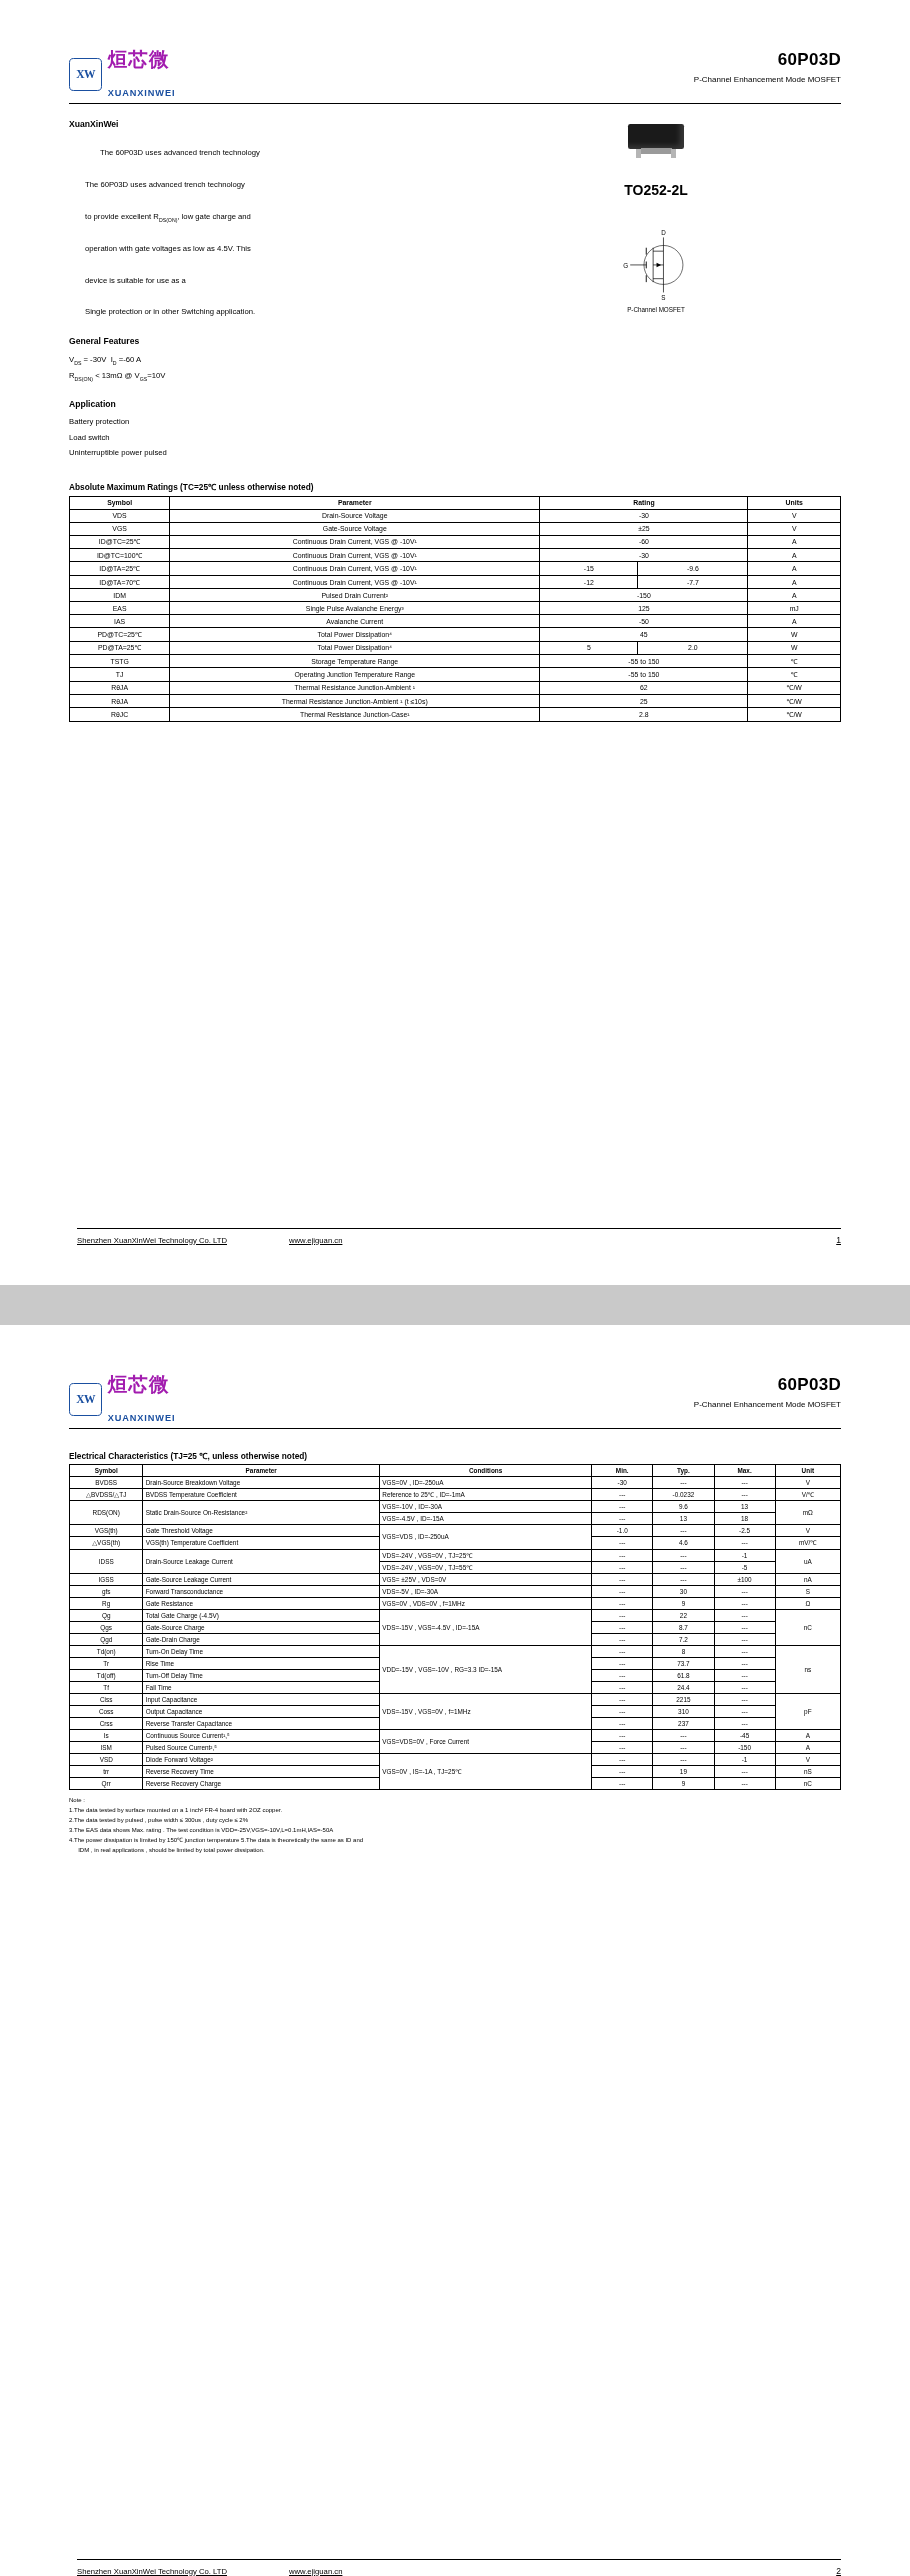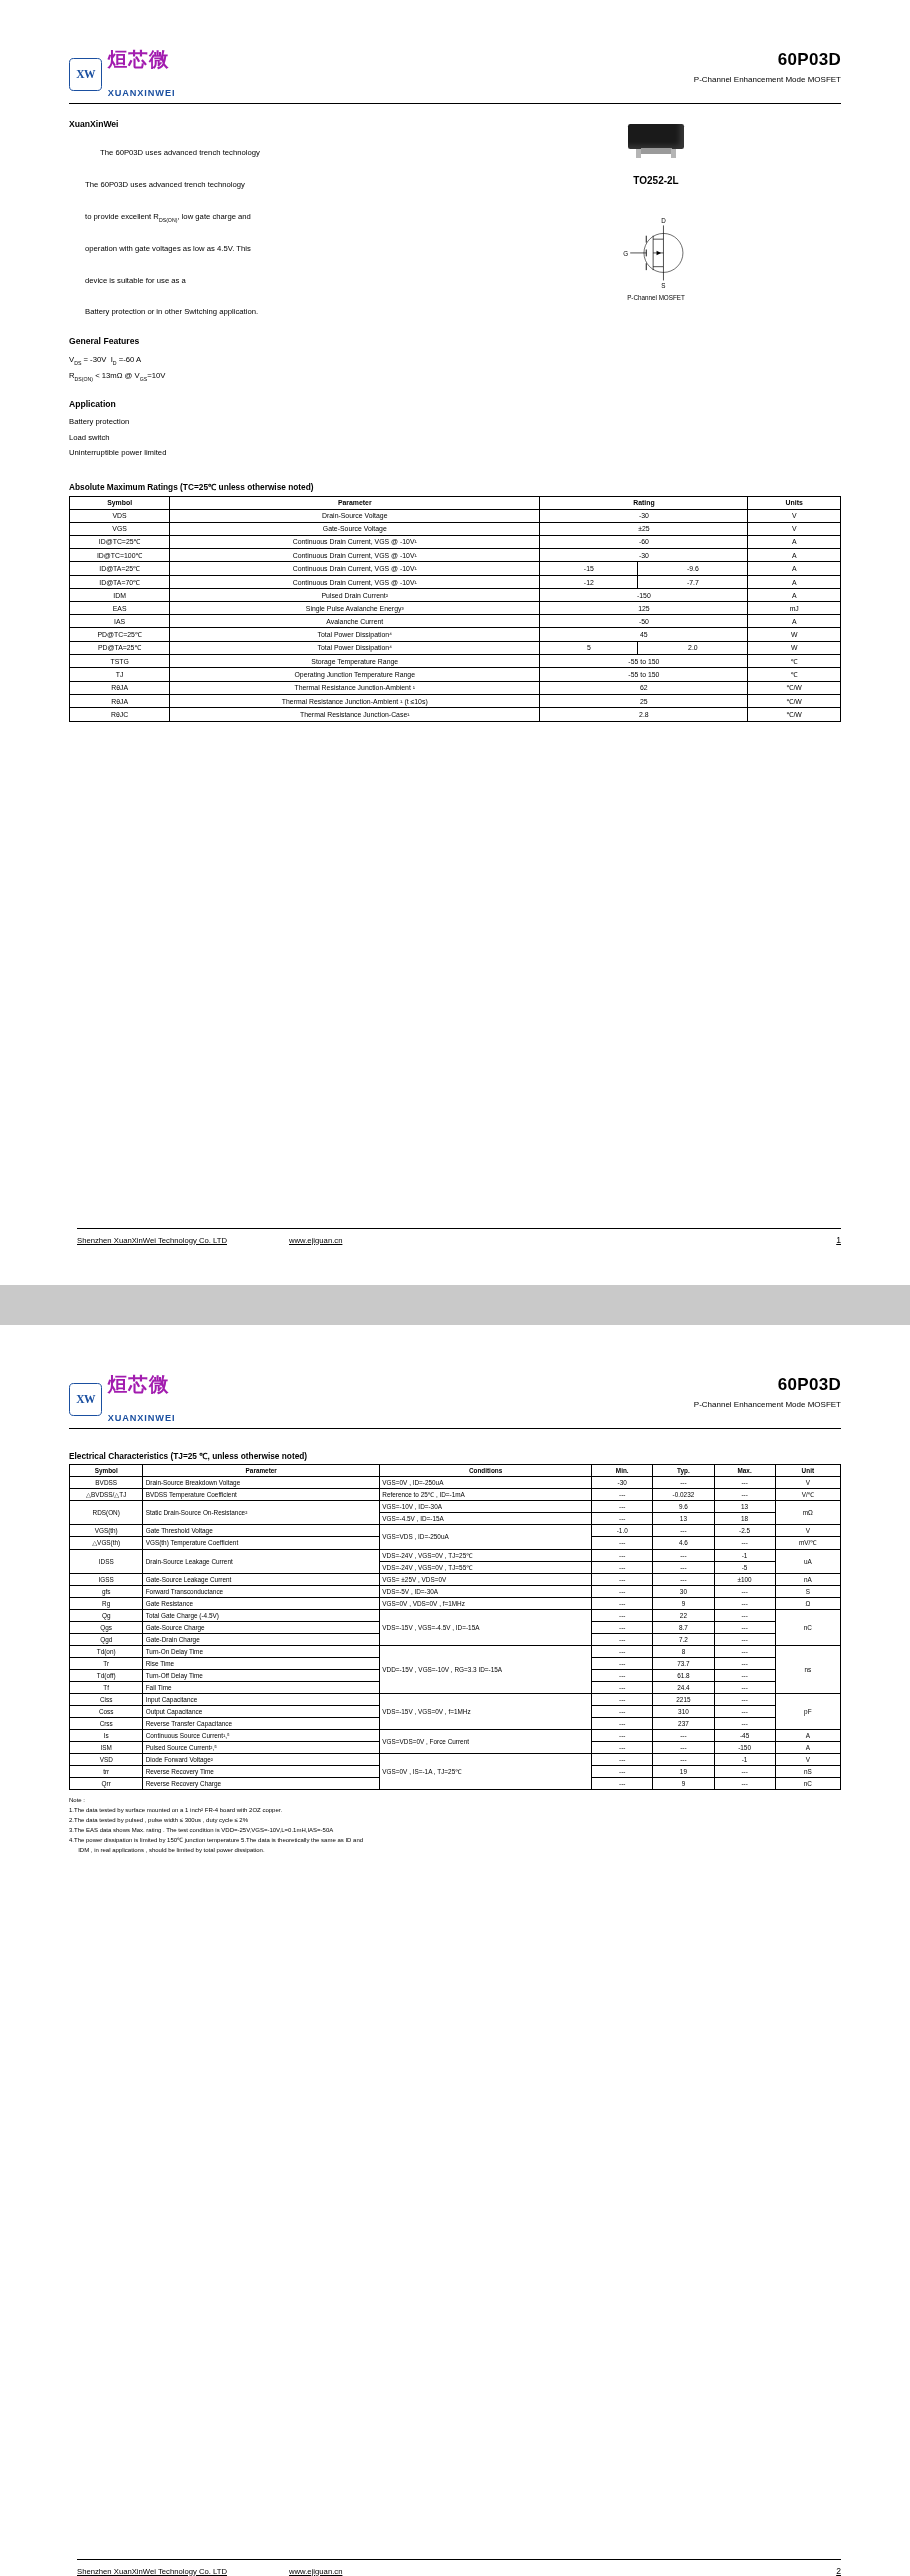--- a/index.html
+++ b/index.html
@@ -48,21 +48,21 @@
   .leftcol { width:402px; }
   .rightcol { flex:1; text-align:center; padding-top:19.5px; }
 
   .pkg-img {
     width:70px;height:36px;margin:0 auto;position:relative;
   }
   .pkg-body { position:absolute; left:6.9px; top:0; width:56px; height:25px; background:#1a1a1a; border-radius:2.3px;
               box-shadow: inset -4.6px -3.4px 5.7px rgba(255,255,255,0.12); }
   .pkg-tab { position:absolute; left:19.5px; top:24px; width:31px; height:6.3px; background:#9a9a9a; }
   .pkg-lead { position:absolute; top:25px; width:5.2px; height:9.8px; background:#b5b5b5; }
-  .pkg-name { font-size:10px; font-weight:bold; margin-top:15px; }
+  .pkg-name { font-size:14px; font-weight:bold; margin-top:22px; }
 
   .sym { margin:30px auto 0; width:86px; height:75px; position:relative; }
   .sym svg { position:absolute; left:0; top:0; }
   .sym-cap { font-size:6.3px; margin-top:3.4px; }
 
   .gf p, .app p { font-size:7.7px; line-height:2.0; margin:0; }
 
   
   .tbl-title { font-size:8.3px; font-weight:bold; margin:20.7px 0 3.4px 0; }
   table.dt { border-collapse:collapse; width:100%; }
@@ -117,34 +117,34 @@
     <div class="twocol">
       <div class="leftcol">
 
         <h2 class="sec">XuanXinWei</h2>
         <div class="desc">
           <p><span class="ind"></span><span>The 60P03D uses advanced trench technology</span></p>
           <p>The 60P03D uses advanced trench technology</p>
           <p>to provide excellent R<sub>DS(ON)</sub>, low gate charge and</p>
           <p>operation with gate voltages as low as 4.5V. This</p>
           <p>device is suitable for use as a</p>
-          <p>Battery protection or in other Switching application.</p>
+          <p>Single protection or in other Switching application.</p>
         </div>
 
         <h2 class="sec">General Features</h2>
         <div class="gf">
           <p>V<sub>DS</sub> = -30V&nbsp; I<sub>D</sub> =-60 A</p>
           <p>R<sub>DS(ON)</sub> &lt; 13mΩ @ V<sub>GS</sub>=10V</p>
         </div>
 
         <h2 class="sec">Application</h2>
         <div class="app">
           <p>Battery protection</p>
           <p>Load switch</p>
-          <p>Uninterruptible power limited</p>
+          <p>Uninterruptible power pulsed</p>
         </div>
       </div>
 
       <div class="rightcol">
         <div class="pkg-img">
           <div class="pkg-body"></div>
           <div class="pkg-tab"></div>
           <div class="pkg-lead" style="left:15px"></div>
           <div class="pkg-lead" style="left:50px"></div>
         </div>

